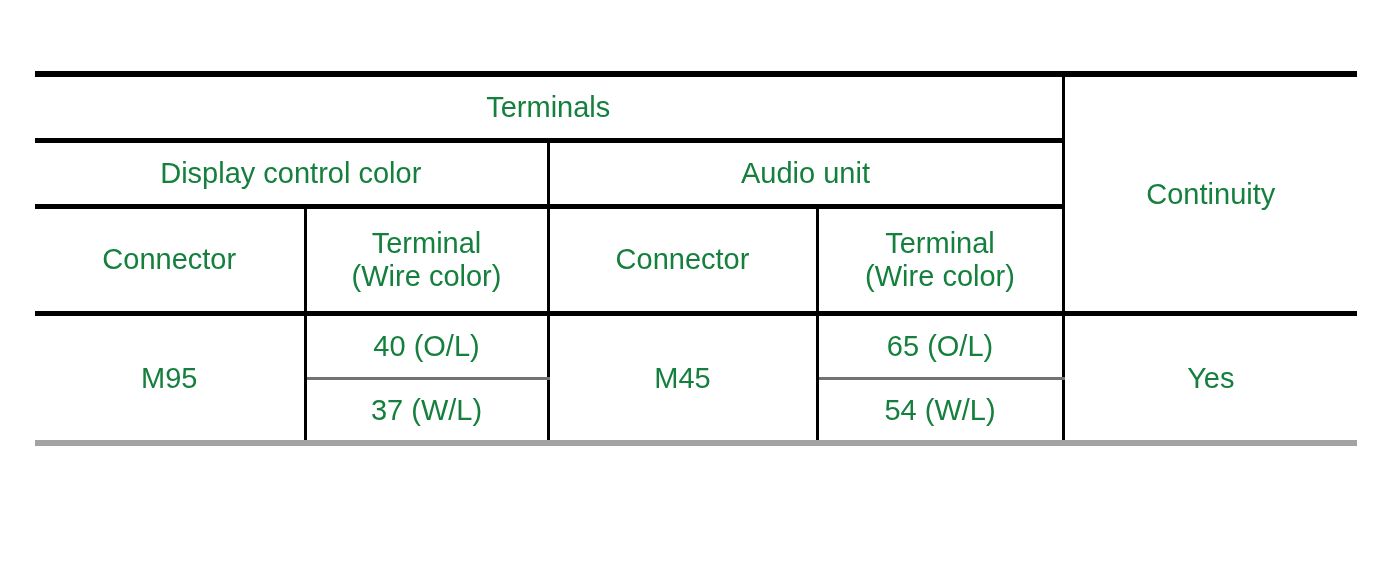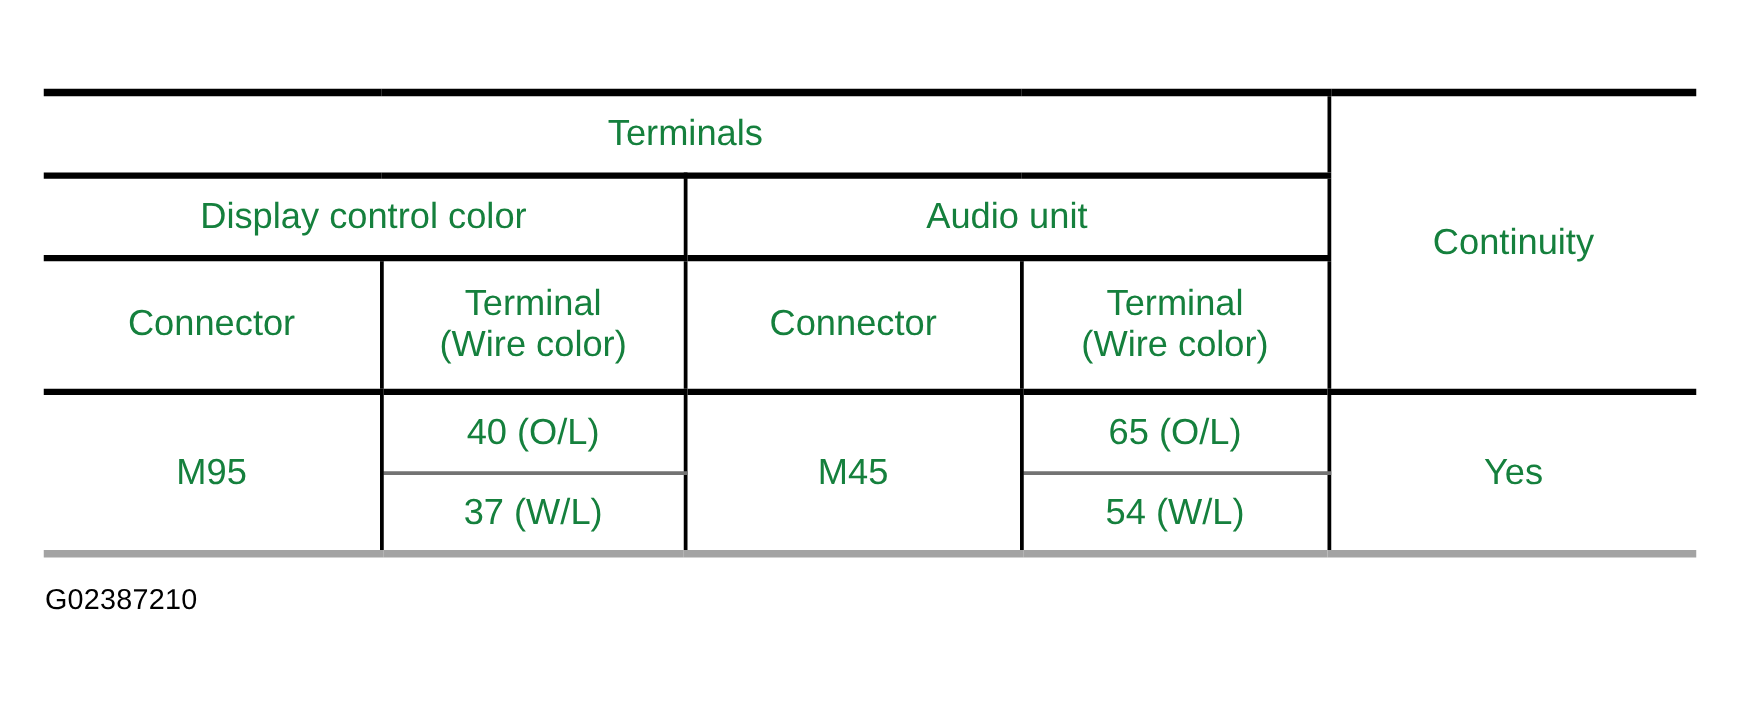--- a/index.html
+++ b/index.html
@@ -128,15 +128,14 @@
 
         <tr class="r-data">
           <td class="rule-heavy-bottom v-right">37 (W/L)</td>
           <td class="rule-heavy-bottom v-right">54 (W/L)</td>
         </tr>
 
       </tbody>
     </table>
   </div>
 
-  <div class="caption">G02387210</div>
 
 </div>
 
 </body></html>

